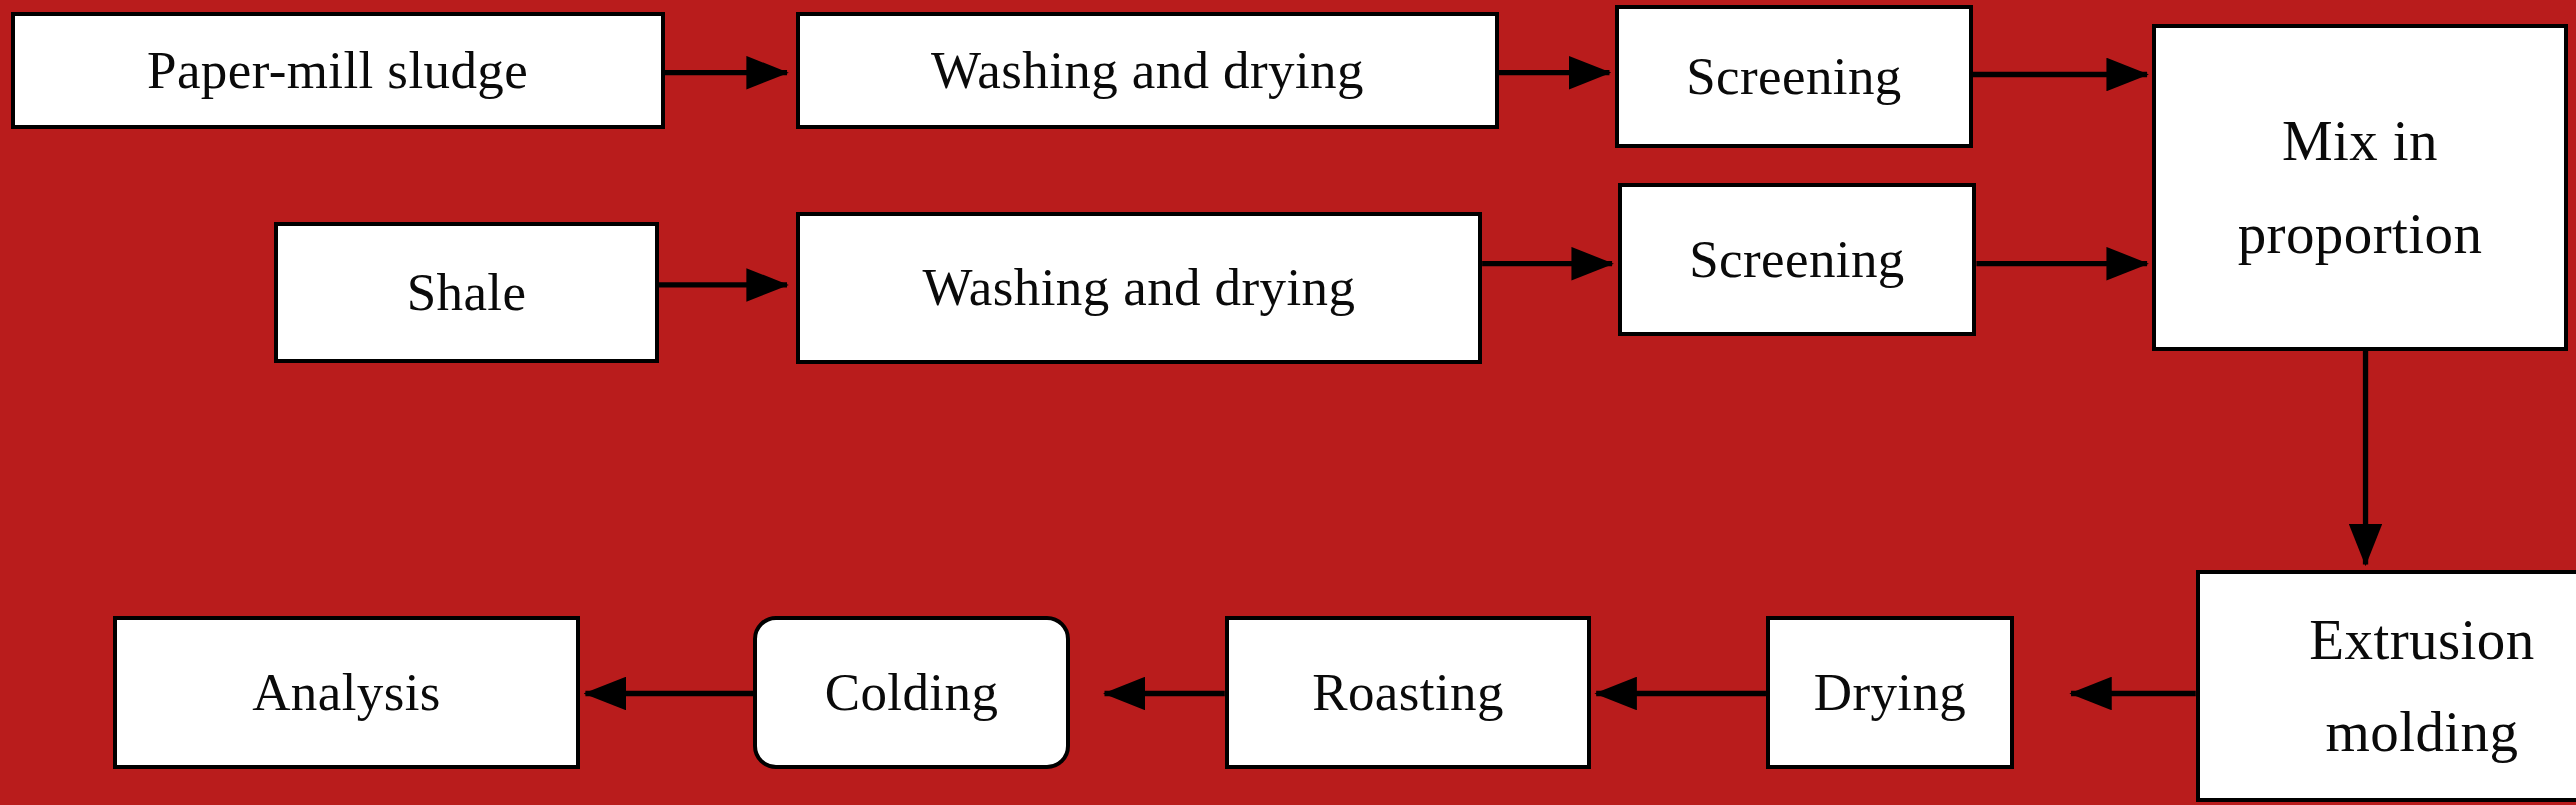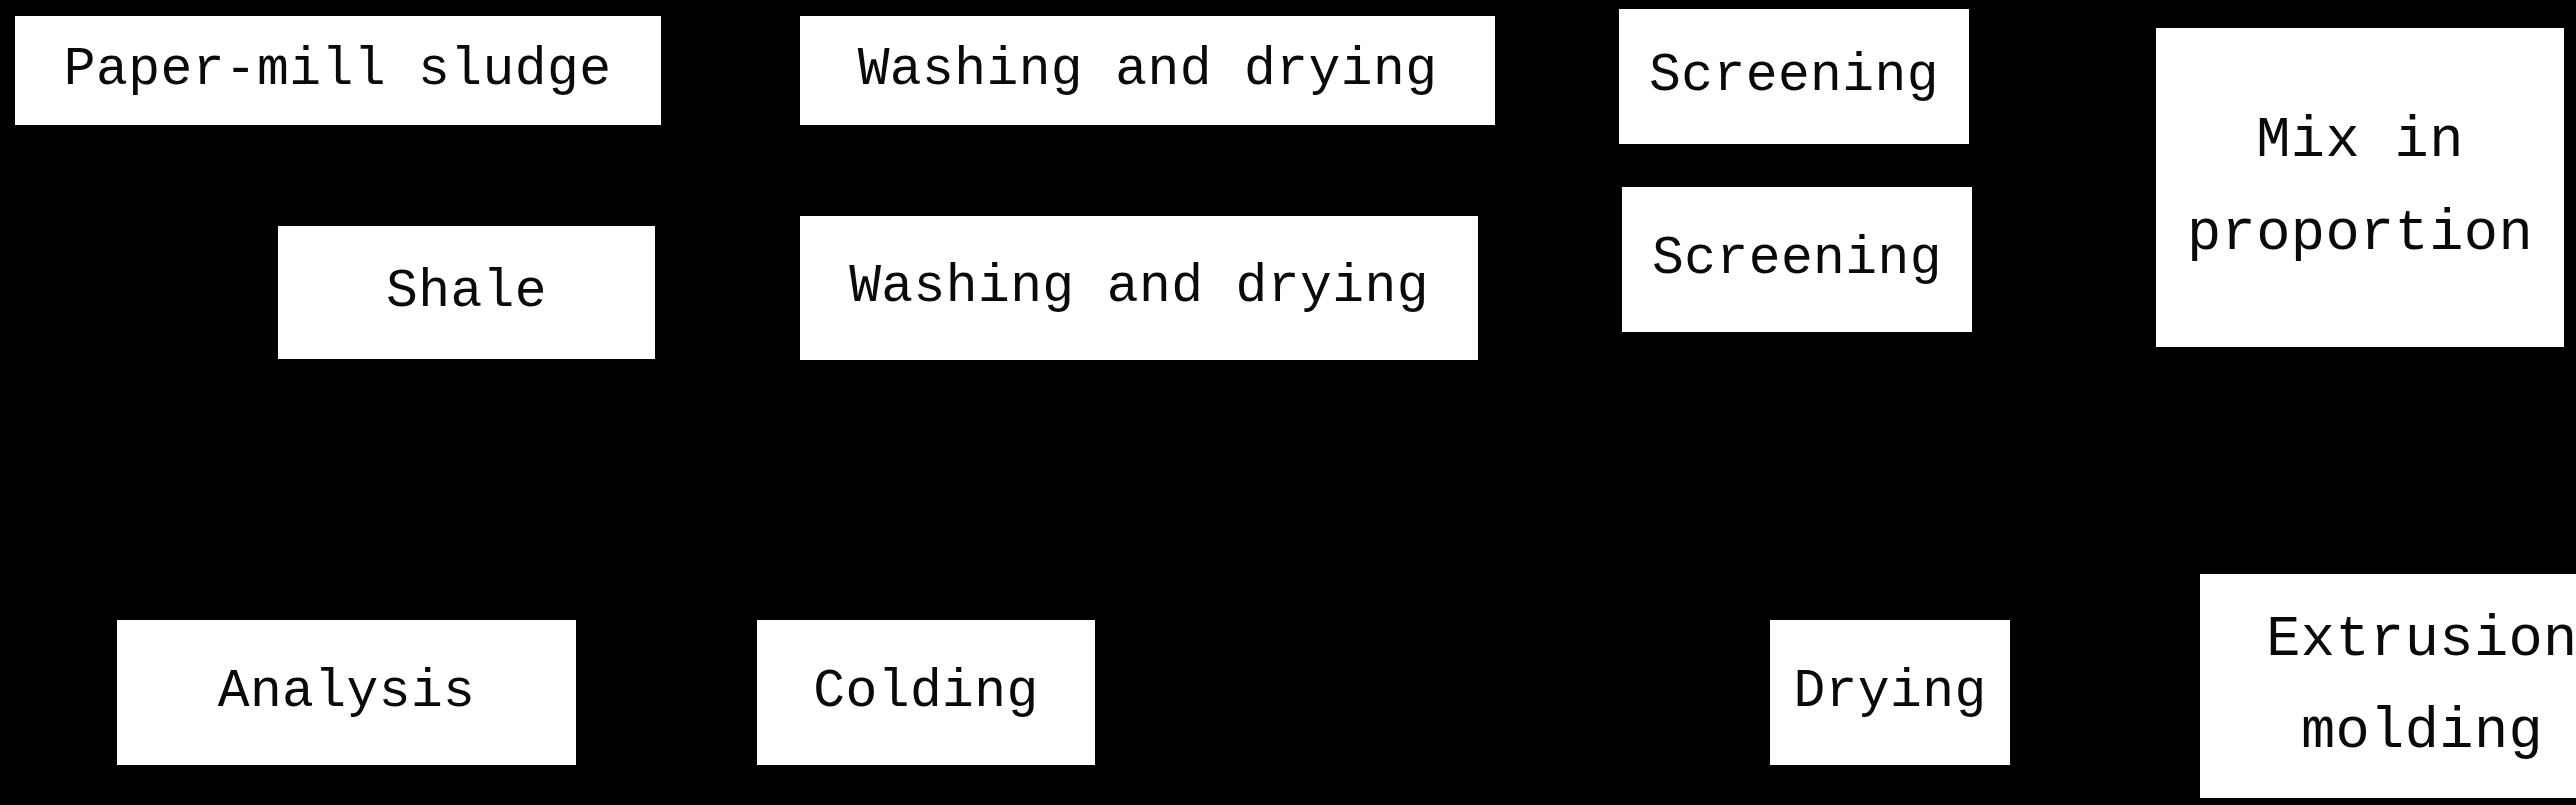--- a/index.html
+++ b/index.html
@@ -4,22 +4,22 @@
 <style>
   html, body {
     margin: 0;
     padding: 0;
     background: #ffffff;
   }
   #canvas {
     position: relative;
     width: 2576px;
     height: 806px;
-    background: #000000;
-    font-family: Liberation Mono, monospace;
+    background: #b91c1c;
+    font-family: Liberation Serif, serif;
     color: #000000;
     overflow: hidden;
   }
   .node {
     position: absolute;
     box-sizing: border-box;
     border: 4.4px solid #000000;
     background: #ffffff;
     display: flex;
     align-items: center;
@@ -41,21 +41,21 @@
   #n-screen1 { left: 1615px; top: 5.3px;   width: 358px; height: 143px; }
   #n-mix     { left: 2152px; top: 24px;  width: 416px; height: 327px; }
   
   #n-shale   { left: 274px;  top: 222px; width: 385px; height: 141px; }
   #n-wash2   { left: 796px;  top: 212px; width: 686px; height: 152px; }
   #n-screen2 { left: 1618px; top: 183px; width: 358px; height: 153px; }
   
   #n-extru   { left: 2196px; top: 570px; width: 452px; height: 232px; }
   #n-drying  { left: 1766px; top: 616px; width: 248px; height: 153px; }
   #n-roast   { left: 1225px; top: 616px; width: 366px; height: 153px; }
-  #n-cold    { left: 753px;  top: 616px; width: 346px; height: 153px; }
+  #n-cold    { left: 753px;  top: 616px; width: 317px; height: 153px; border-radius: 23px; }
   #n-analys  { left: 113px;  top: 616px; width: 467px; height: 153px; }
 
   #arrow-layer {
     position: absolute;
     left: 0; top: 0;
     width: 2576px;
     height: 806px;
     pointer-events: none;
   }
   #arrow-layer line {
@@ -109,20 +109,23 @@
   <div class="node" id="n-screen2">
       <span>Screening</span>
     </div>
 
   <div class="node big" id="n-extru">
       <span>Extrusion molding</span>
     </div>
   <div class="node" id="n-drying">
       <span>Drying</span>
     </div>
+  <div class="node" id="n-roast">
+      <span>Roasting</span>
+    </div>
   <div class="node" id="n-cold">
       <span>Colding</span>
     </div>
   <div class="node" id="n-analys">
       <span>Analysis</span>
     </div>
 
 </div>
 
 

